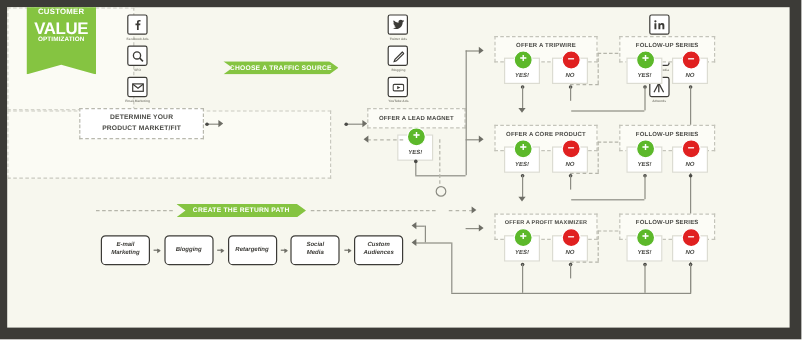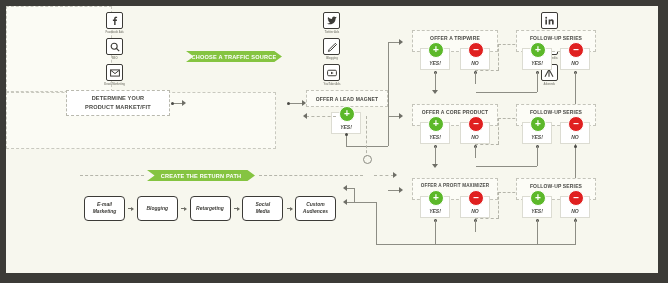--- a/index.html
+++ b/index.html
@@ -159,20 +159,25 @@
   .arw.d{border-top:4px solid #6e6e66;border-left:3px solid transparent;border-right:3px solid transparent;}
   .dot{position:absolute;width:3px;height:3px;border-radius:50%;background:#4a4a46;}
   .ring{position:absolute;width:7px;height:7px;border-radius:50%;border:1.2px solid #8d8d84;background:#f7f7ee;}
 </style>
 </head>
 <body>
 
 <div id="frame">
   <div id="canvas">
 
+    <div id="banner">
+      <div class="b1">CUSTOMER</div>
+      <div class="b2">VALUE</div>
+      <div class="b3">OPTIMIZATION</div>
+    </div>
 
     <div id="determine" class="panel-solidbox">
       <div>
         <div>DETERMINE YOUR</div>
         <div>PRODUCT MARKET/FIT</div>
       </div>
     </div>
 
     <div class="ln h" style="left:166px;top:97px;width:12px;"></div>
     <div class="dot" style="left:165px;top:95.5px;"></div>

